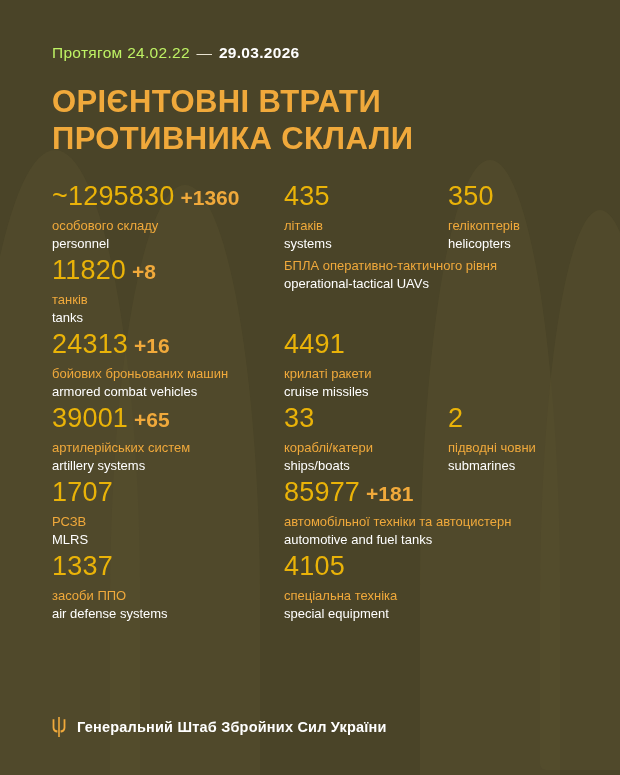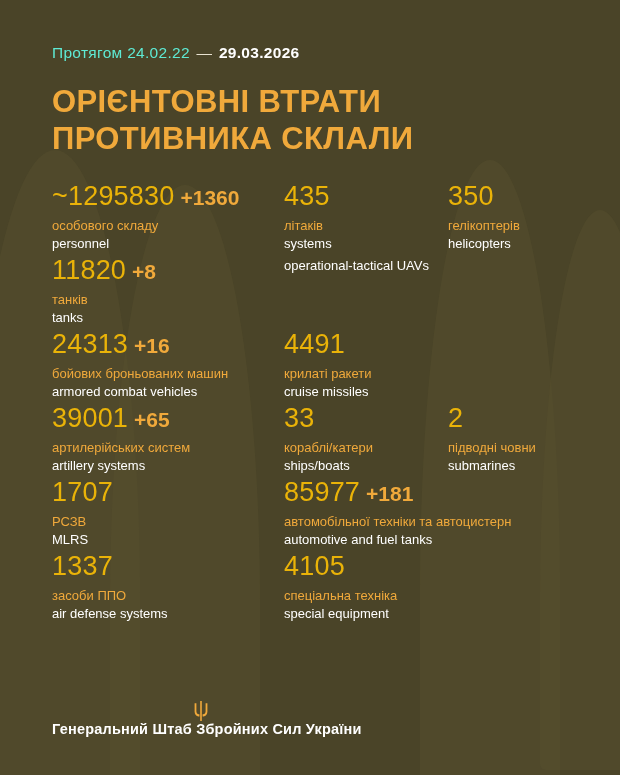--- a/index.html
+++ b/index.html
@@ -38,21 +38,21 @@
     padding: 44px 52px 0 52px;
     box-sizing: border-box;
   }
 
   .datebar {
     font-size: 15.5px;
     letter-spacing: 0.3px;
     margin-bottom: 22px;
     white-space: nowrap;
   }
-  .datebar .prefix { color: #5eead4; }
+  .datebar .prefix { color: #bef264; }
   .datebar .dash { color: #e8e2d0; padding: 0 2px; }
   .datebar .date { color: #ffffff; font-weight: bold; }
 
   .title {
     color: #f0a93b;
     font-size: 31px;
     font-weight: bold;
     line-height: 1.18;
     letter-spacing: 0.4px;
     margin: 0 0 26px 0;
@@ -105,21 +105,20 @@
     white-space: nowrap;
   }
 
   .footer {
     position: absolute;
     left: 52px;
     bottom: 38px;
     display: flex;
     align-items: center;
     z-index: 3;
-    flex-direction: column;
   }
   .footer .emblem {
     width: 14px;
     height: 20px;
     margin-right: 11px;
     flex: none;
   }
   .footer .ftext {
     color: #ffffff;
     font-size: 14.5px;
@@ -178,20 +177,21 @@
 
       <div class="row">
         <div class="cell col-1">
           <div class="numline">
             <span class="num">11820</span><span class="delta">+8</span>
           </div>
           <div class="lbl-ua">танків</div>
           <div class="lbl-en">tanks</div>
         </div>
         <div class="cell col-2">
+          <div class="lbl-ua">БПЛА оперативно-тактичного рівня</div>
           <div class="lbl-en">operational-tactical UAVs</div>
         </div>
       </div>
 
       <div class="row">
         <div class="cell col-1">
           <div class="numline">
             <span class="num">24313</span><span class="delta">+16</span>
           </div>
           <div class="lbl-ua">бойових броньованих машин</div>

